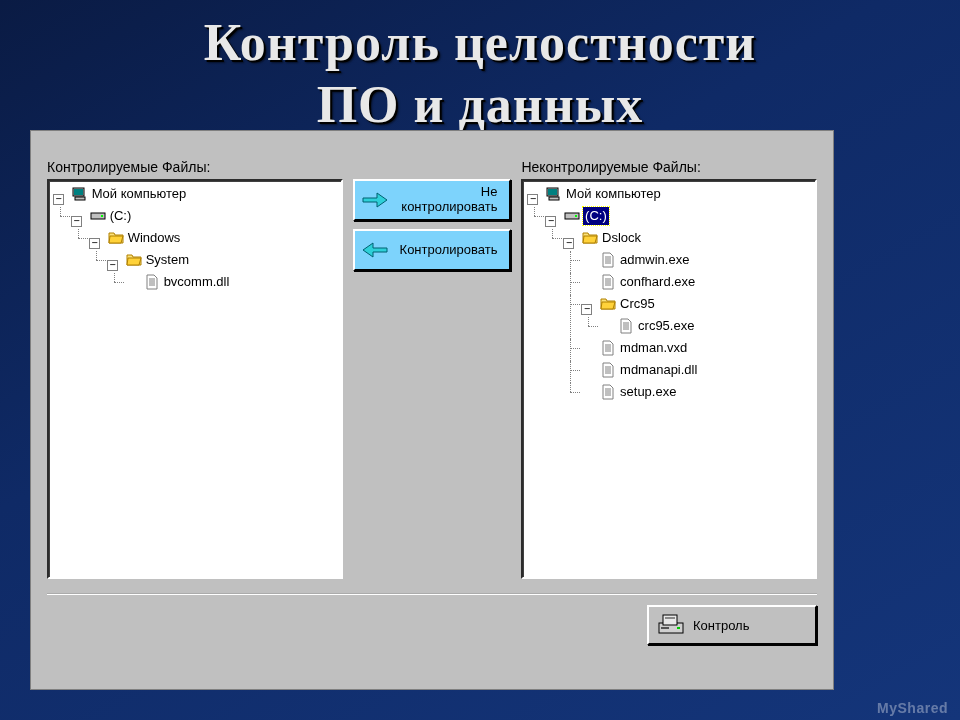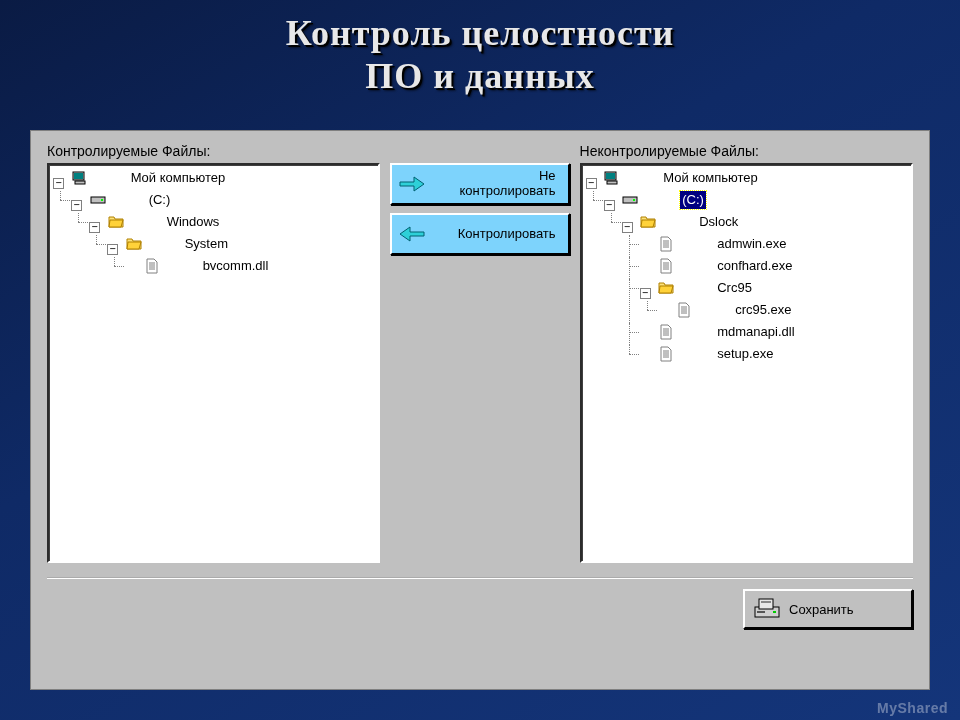--- a/index.html
+++ b/index.html
@@ -13,33 +13,33 @@
   .slide {
     width: 960px; height: 720px;
     background: linear-gradient(150deg, #0a1b44 0%, #0f2a66 40%, #14357a 100%);
     position: relative;
   }
   .slide-title {
     text-align: center;
     color: #e8e8e8;
     font-family: Georgia, "Times New Roman", serif;
     font-weight: bold;
-    font-size: 36px;
+    font-size: 52px;
     line-height: 1.2;
     padding: 12px 0 8px 0;
     text-shadow: 2px 2px 0 #000, 3px 3px 2px rgba(0,0,0,0.5);
     letter-spacing: 1px;
   }
   .app-window {
     position: absolute;
     left: 30px; top: 130px;
-    width: 900px; height: 560px;
+    width: 804px; height: 560px;
     background: #c0c0c0;
     border: 1px solid #808080;
-    padding: 12px 16px;
+    padding: 28px 16px;
   }
   .panels {
     display: flex;
     gap: 10px;
   }
   .panel {
     width: 335px;
   }
   .panel-label {
     font-size: 14px;
@@ -136,21 +136,21 @@
     align-items: center;
     gap: 3px;
     padding: 0 2px;
   }
   .node.selected > .node-label {
     background: #000080;
     color: #fff;
     outline: 1px dotted #ff0;
     padding: 0 2px;
   }
-  .node-label { padding: 0 1px; margin-left: 39px; }
+  .node-label { padding: 0 1px; }
   .expander {
     width: 11px; height: 11px;
     border: 1px solid #808080;
     background: #fff;
     display: inline-flex;
     align-items: center; justify-content: center;
     font-size: 10px; line-height: 1;
     font-family: monospace;
     color: #000;
     margin-right: 2px;
@@ -368,20 +368,30 @@
                             </li>
                           </ul>
                         </li>
                         <li>
                           <span class="expander blank"></span>
                           <span class="node">
                             <span class="ico"><svg viewBox="0 0 16 16">
                                   <path d="M3 1h7l3 3v11H3z" fill="#fff" stroke="#808080"></path>
                                   <path d="M5 5h6M5 7h6M5 9h6M5 11h6" stroke="#808080"></path>
                                 </svg></span>
+                            <span class="node-label">mdman.vxd</span>
+                          </span>
+                        </li>
+                        <li>
+                          <span class="expander blank"></span>
+                          <span class="node">
+                            <span class="ico"><svg viewBox="0 0 16 16">
+                                  <path d="M3 1h7l3 3v11H3z" fill="#fff" stroke="#808080"></path>
+                                  <path d="M5 5h6M5 7h6M5 9h6M5 11h6" stroke="#808080"></path>
+                                </svg></span>
                             <span class="node-label">mdmanapi.dll</span>
                           </span>
                         </li>
                         <li>
                           <span class="expander blank"></span>
                           <span class="node">
                             <span class="ico"><svg viewBox="0 0 16 16">
                                   <path d="M3 1h7l3 3v11H3z" fill="#fff" stroke="#808080"></path>
                                   <path d="M5 5h6M5 7h6M5 9h6M5 11h6" stroke="#808080"></path>
                                 </svg></span>
@@ -403,19 +413,19 @@
       <div class="save-btn">
         <span class="ico" style="width:28px;height:24px;">
           <svg viewBox="0 0 28 24">
             <rect x="2" y="10" width="24" height="10" fill="#d0d0d0" stroke="#000"></rect>
             <rect x="6" y="2" width="14" height="10" fill="#e8e8e8" stroke="#000"></rect>
             <rect x="8" y="4" width="10" height="2" fill="#888"></rect>
             <rect x="20" y="14" width="3" height="2" fill="#0c0"></rect>
             <rect x="4" y="14" width="8" height="2" fill="#555"></rect>
           </svg>
         </span>
-        <span>Сохранить</span>
+        <span>Контроль</span>
       </div>
     </div>
   </div>
 
   <div class="watermark">MyShared</div>
 </div>
 
 </body></html>

